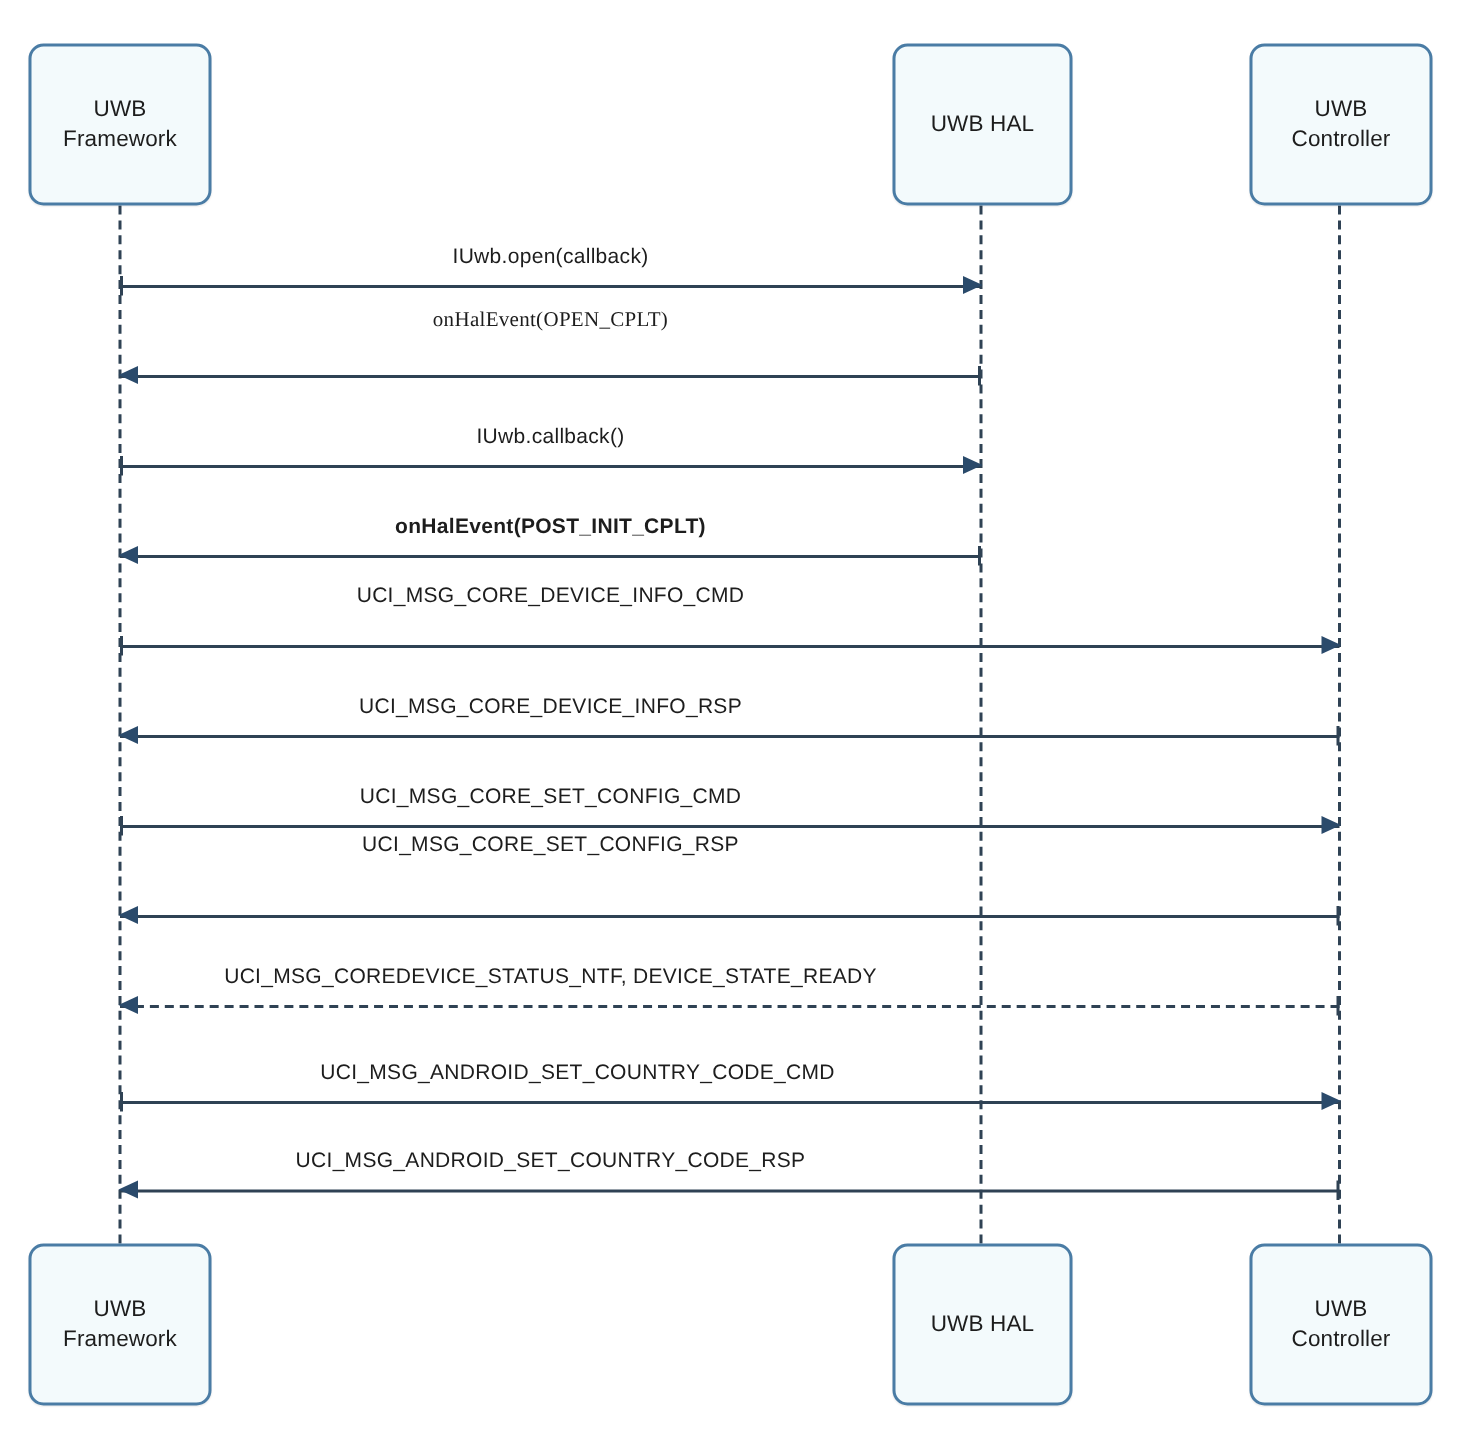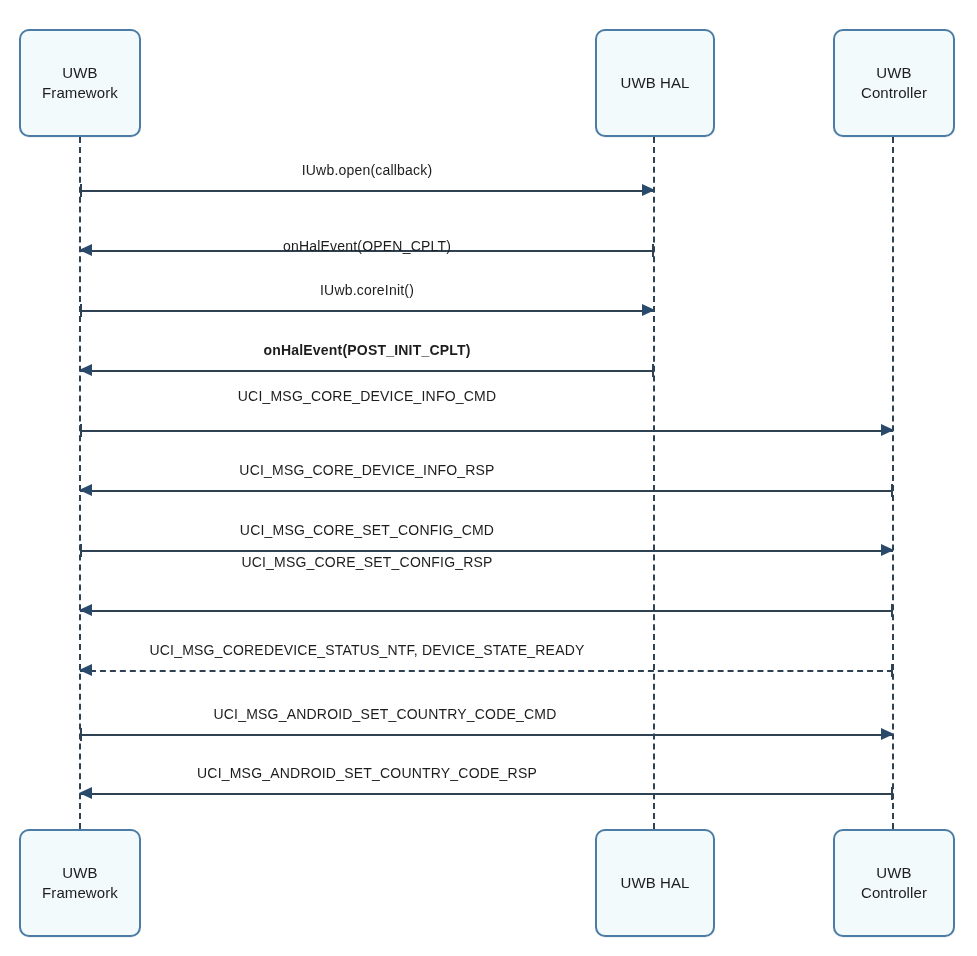--- a/index.html
+++ b/index.html
@@ -110,27 +110,27 @@
         <div class="line"></div>
         <div class="head"></div>
         <div class="stub"></div>
       </div>
       <div class="msg-label" style="left: 367px; top: 162px;">IUwb.open(callback)</div>
       <div class="msg solid to-left" style="left: 80px; top: 250px; width: 574px;">
         <div class="line"></div>
         <div class="head"></div>
         <div class="stub"></div>
       </div>
-      <div class="msg-label" style="left: 367px; top: 238px;">onHalEvent(OPEN_CPLT)</div>
+      <div class="msg-label" style="left: 367px; top: 206px; font-family: Liberation Serif, serif;">onHalEvent(OPEN_CPLT)</div>
       <div class="msg solid to-right" style="left: 80px; top: 310px; width: 574px;">
         <div class="line"></div>
         <div class="head"></div>
         <div class="stub"></div>
       </div>
-      <div class="msg-label" style="left: 367px; top: 282px;">IUwb.coreInit()</div>
+      <div class="msg-label" style="left: 367px; top: 282px;">IUwb.callback()</div>
       <div class="msg solid to-left" style="left: 80px; top: 370px; width: 574px;">
         <div class="line"></div>
         <div class="head"></div>
         <div class="stub"></div>
       </div>
       <div class="msg-label" style="left: 367px; top: 342px; font-weight: bold;">onHalEvent(POST_INIT_CPLT)</div>
       <div class="msg solid to-right" style="left: 80px; top: 430px; width: 813px;">
         <div class="line"></div>
         <div class="head"></div>
         <div class="stub"></div>

